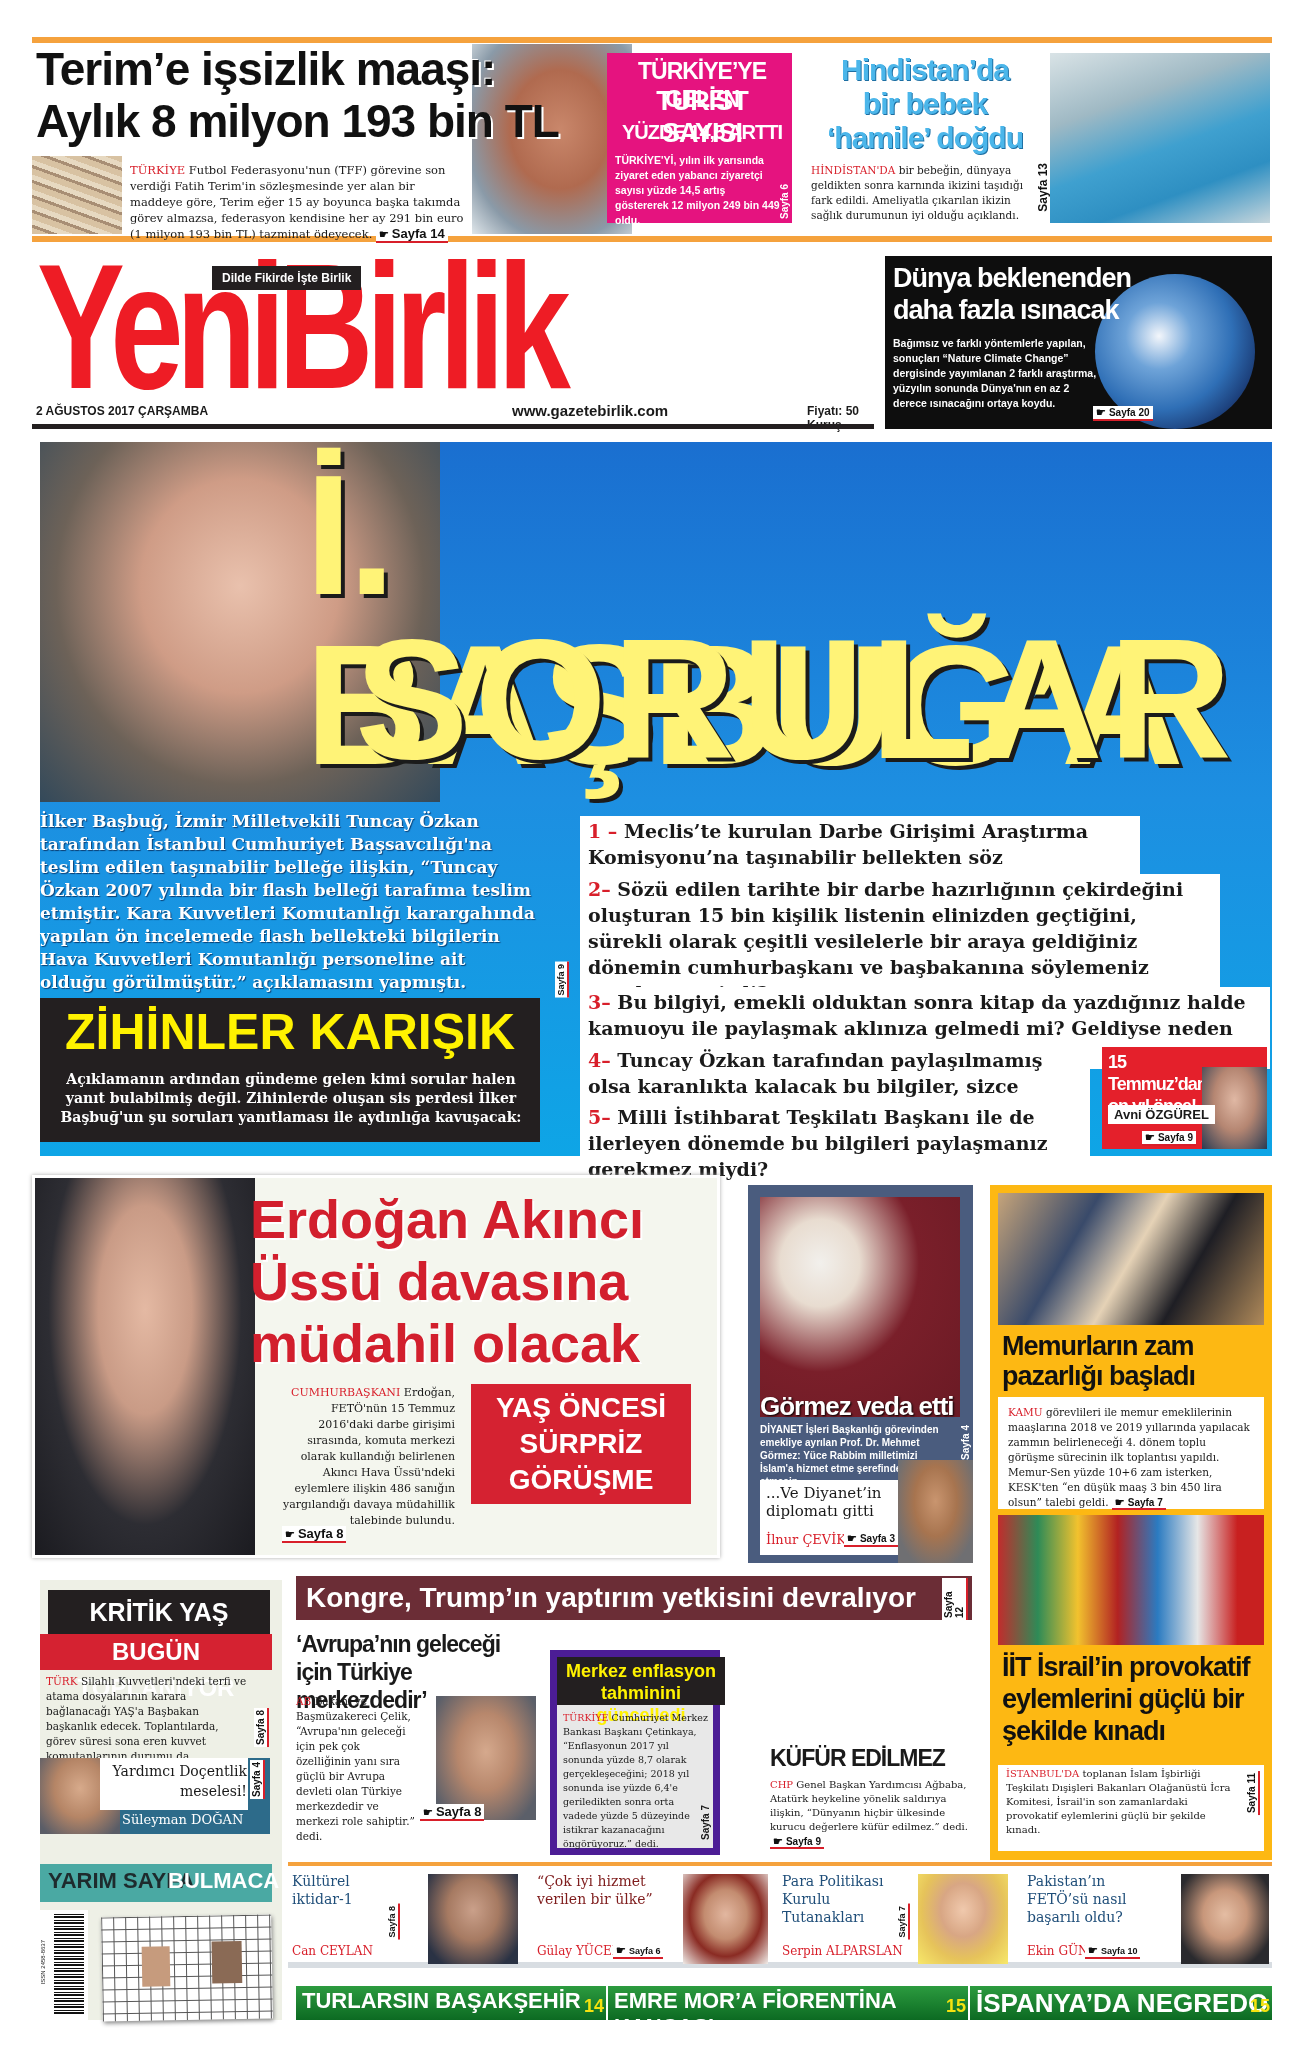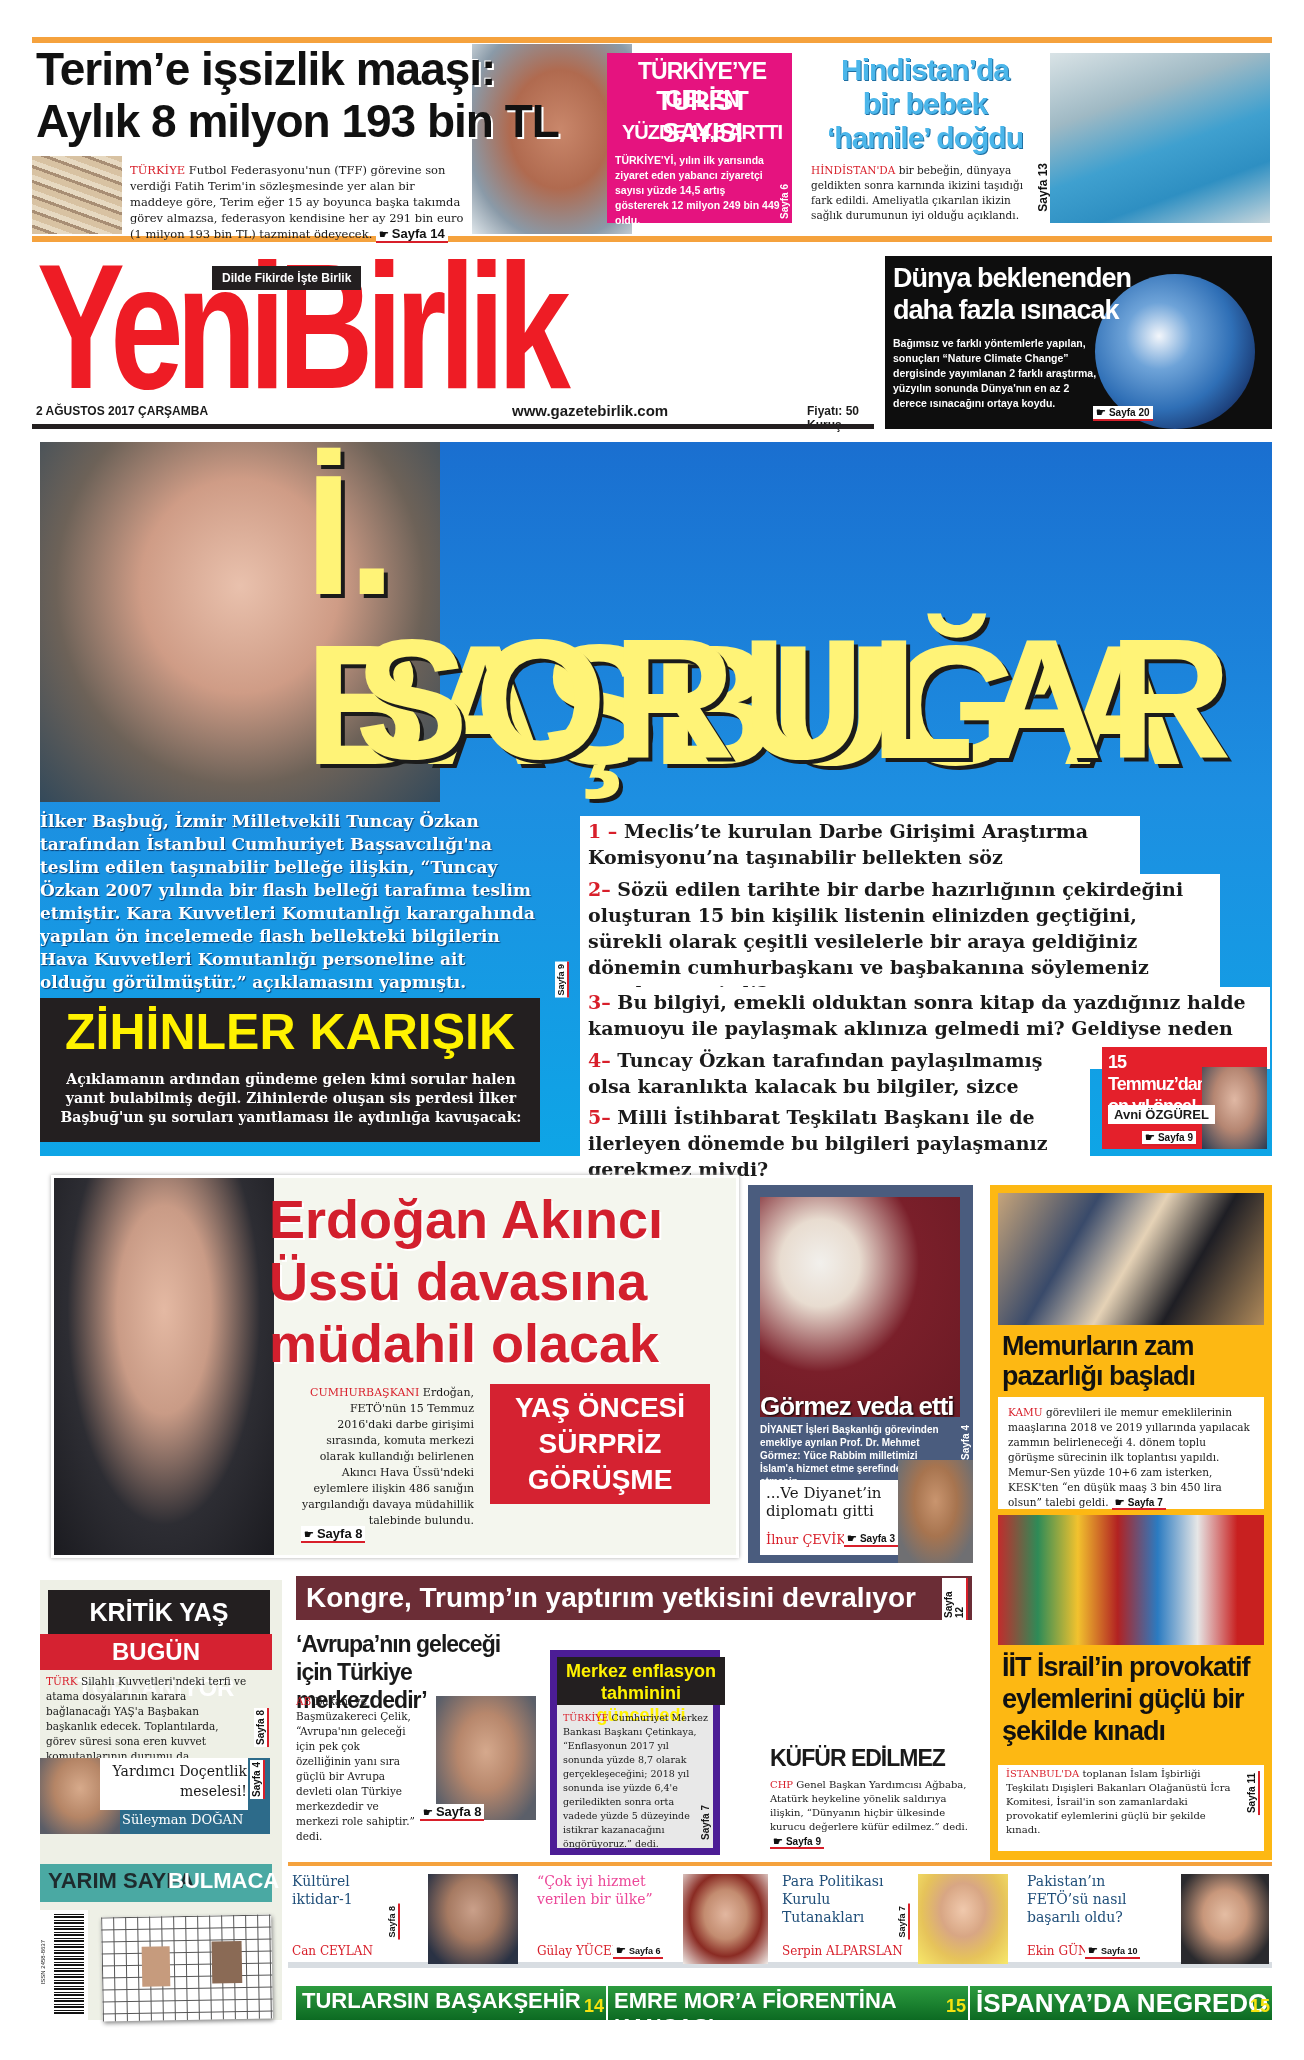--- a/index.html
+++ b/index.html
@@ -90,21 +90,21 @@
   <div class="q" style="left:540px;top:660px;width:510px"><span class="n">5–</span><span> Milli İstihbarat Teşkilatı Başkanı ile de ilerleyen dönemde bu bilgileri paylaşmanız gerekmez miydi?</span></div>
 
   <div class="abs" style="left:1062px;top:605px;width:165px;height:102px;background:#e4202b">
     <div class="abs cond" style="left:6px;top:4px;width:110px;color:#fff;font-size:18px;line-height:22px">15 Temmuz’dan on yıl önce!..</div>
     <div class="photo" style="left:100px;top:20px;width:65px;height:82px;background:radial-gradient(ellipse at 50% 40%,#e0b8a4 0%,#b58672 45%,#2a3b52 100%)"></div>
     <div class="abs sans" style="left:6px;top:58px;background:#fff;font-weight:bold;font-size:13px;padding:2px 6px">Avni ÖZGÜREL</div>
     <div class="abs ref" style="left:40px;top:84px;font-size:10px">Sayfa 9</div>
   </div>
 </div>
 
-<div class="abs" style="left:51px;top:1175px;width:688px;height:383px;background:#f4f6ee;border:3px solid #fff;box-shadow:0 0 4px #aaa">
+<div class="abs" style="left:32px;top:1175px;width:688px;height:383px;background:#f4f6ee;border:3px solid #fff;box-shadow:0 0 4px #aaa">
   <div class="photo" style="left:0;top:0;width:220px;height:377px;background:radial-gradient(ellipse at 50% 35%,#e4b9a3 0%,#c99b86 30%,#2d2d33 62%,#1b1b20 100%)"></div>
   <div class="abs sans" style="left:215px;top:10px;font-size:54px;line-height:62px;font-weight:bold;color:#d21f2d;text-shadow:2px 2px 0 #fff">Erdoğan Akıncı</div>
   <div class="abs sans" style="left:215px;top:72px;font-size:54px;line-height:62px;font-weight:bold;color:#d21f2d;text-shadow:2px 2px 0 #fff">Üssü davasına</div>
   <div class="abs sans" style="left:215px;top:134px;font-size:54px;line-height:62px;font-weight:bold;color:#d21f2d;text-shadow:2px 2px 0 #fff">müdahil olacak</div>
   <div class="abs serif" style="left:245px;top:207px;width:175px;text-align:right;font-size:11px;line-height:16px">
     <span class="kick">CUMHURBAŞKANI</span><span> Erdoğan, FETÖ'nün 15 Temmuz 2016'daki darbe girişimi sırasında, komuta merkezi olarak kullandığı belirlenen Akıncı Hava Üssü'ndeki eylemlere ilişkin 486 sanığın yargılandığı davaya müdahillik talebinde bulundu.</span>
   </div>
   <div class="abs ref" style="left:247px;top:348px">Sayfa 8</div>
   <div class="abs" style="left:436px;top:206px;width:220px;height:120px;background:#d52231;text-align:center">
     <div class="sans" style="color:#fff;font-weight:bold;font-size:28px;line-height:36px;margin-top:6px">YAŞ ÖNCESİ</div>
@@ -216,21 +216,21 @@
 
 <div class="orange-line" style="left:288px;top:1862px;width:984px;height:4px"></div>
 <div class="abs" style="left:288px;top:1868px;width:984px;height:100px;border-bottom:6px solid #d8dde2">
   <div class="abs" style="left:0;top:0;width:240px;height:96px">
     <div class="abs serif" style="left:4px;top:4px;width:90px;font-size:14px;line-height:18px;color:#1f4e79">Kültürel iktidar-1</div>
     <div class="abs serif kick" style="left:4px;top:76px;font-size:12px">Can CEYLAN</div>
     <div class="vref" style="left:98px;top:36px;font-size:9px">Sayfa 8</div>
     <div class="photo" style="left:140px;top:6px;width:90px;height:90px;background:radial-gradient(ellipse at 50% 40%,#caa08a 0%,#a67a62 40%,#2a3244 85%)"></div>
   </div>
   <div class="abs" style="left:245px;top:0;width:240px;height:96px">
-    <div class="abs serif" style="left:4px;top:4px;width:120px;font-size:14px;line-height:18px;color:#ec4899">“Çok iyi hizmet verilen bir ülke”</div>
+    <div class="abs serif" style="left:4px;top:4px;width:120px;font-size:14px;line-height:18px;color:#7f1d1d">“Çok iyi hizmet verilen bir ülke”</div>
     <div class="abs serif kick" style="left:4px;top:76px;font-size:12px">Gülay YÜCEL</div>
     <div class="abs ref" style="left:80px;top:76px;font-size:9px">Sayfa 6</div>
     <div class="photo" style="left:150px;top:6px;width:85px;height:90px;background:radial-gradient(ellipse at 50% 45%,#e2b7a0 0%,#c38c70 35%,#8a2b23 60%,#f0ece8 100%)"></div>
   </div>
   <div class="abs" style="left:490px;top:0;width:240px;height:96px">
     <div class="abs serif" style="left:4px;top:4px;width:110px;font-size:14px;line-height:18px;color:#1f4e79">Para Politikası Kurulu Tutanakları</div>
     <div class="abs serif kick" style="left:4px;top:76px;font-size:12px">Serpin ALPARSLAN</div>
     <div class="vref" style="left:118px;top:36px;font-size:9px">Sayfa 7</div>
     <div class="photo" style="left:140px;top:6px;width:90px;height:90px;background:radial-gradient(ellipse at 50% 40%,#f0c9ad 0%,#d8a684 35%,#e6c35a 65%,#f7e86a 100%)"></div>
   </div>

